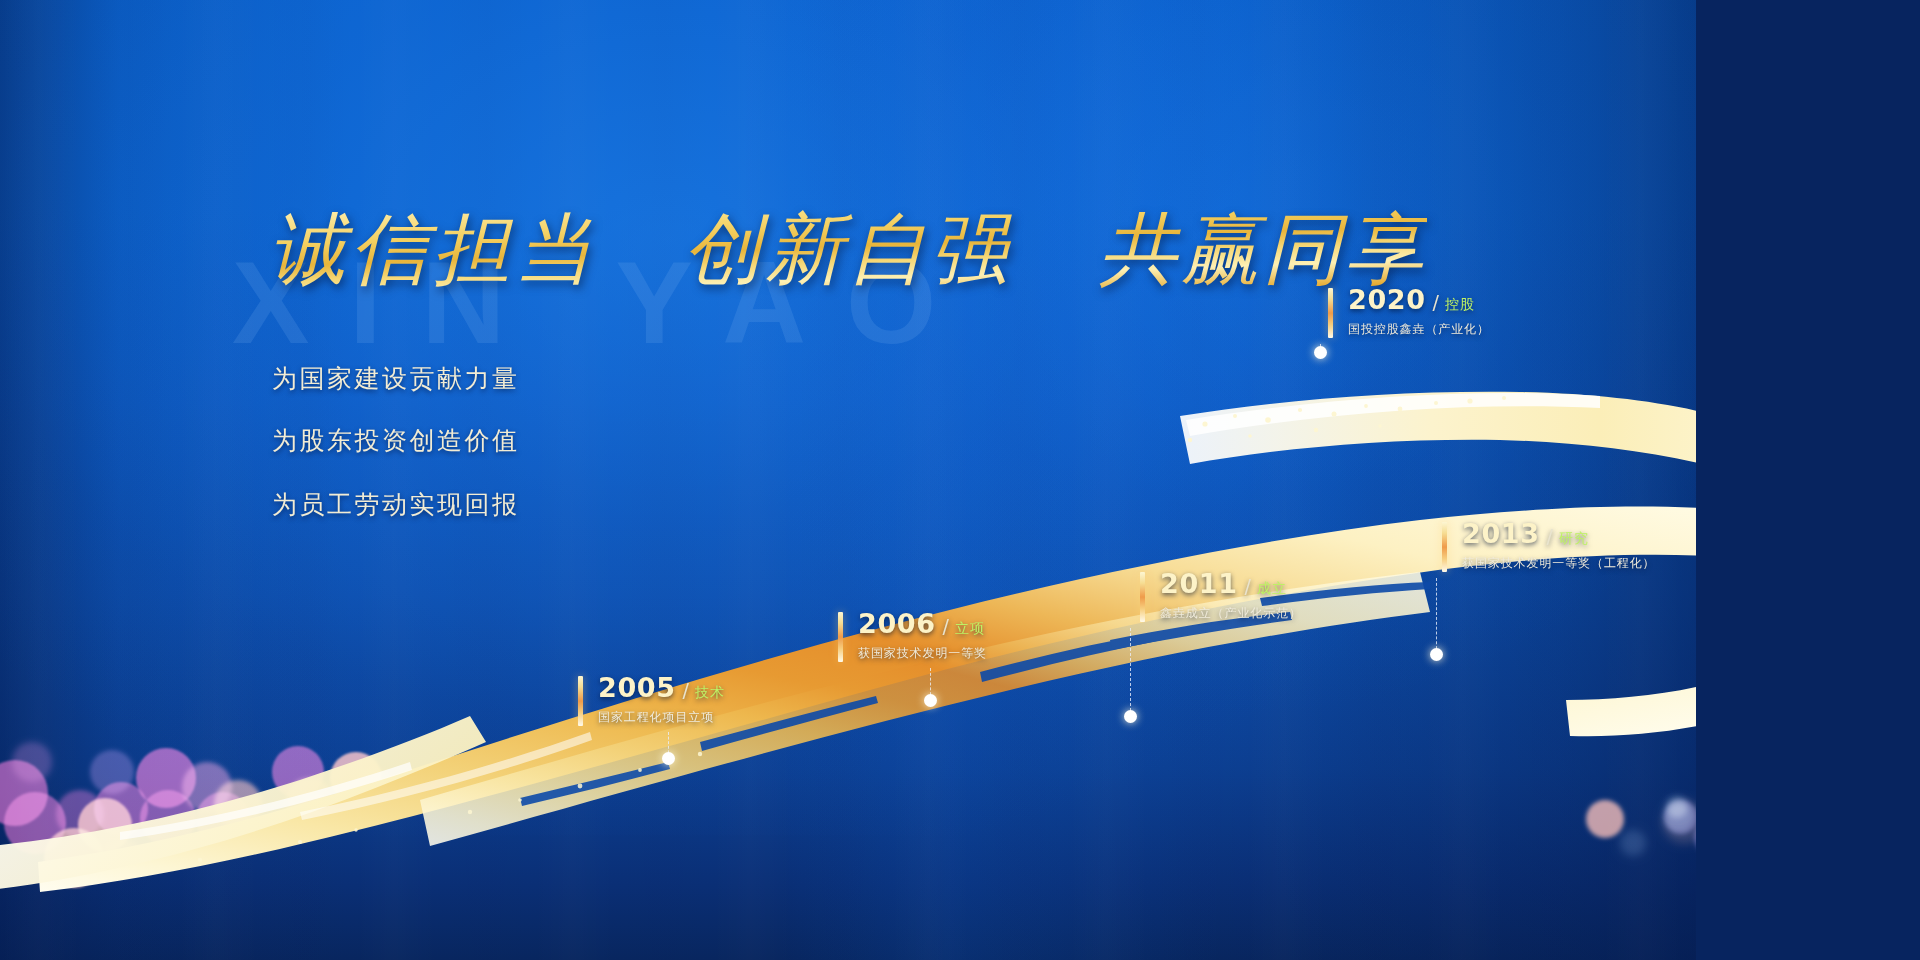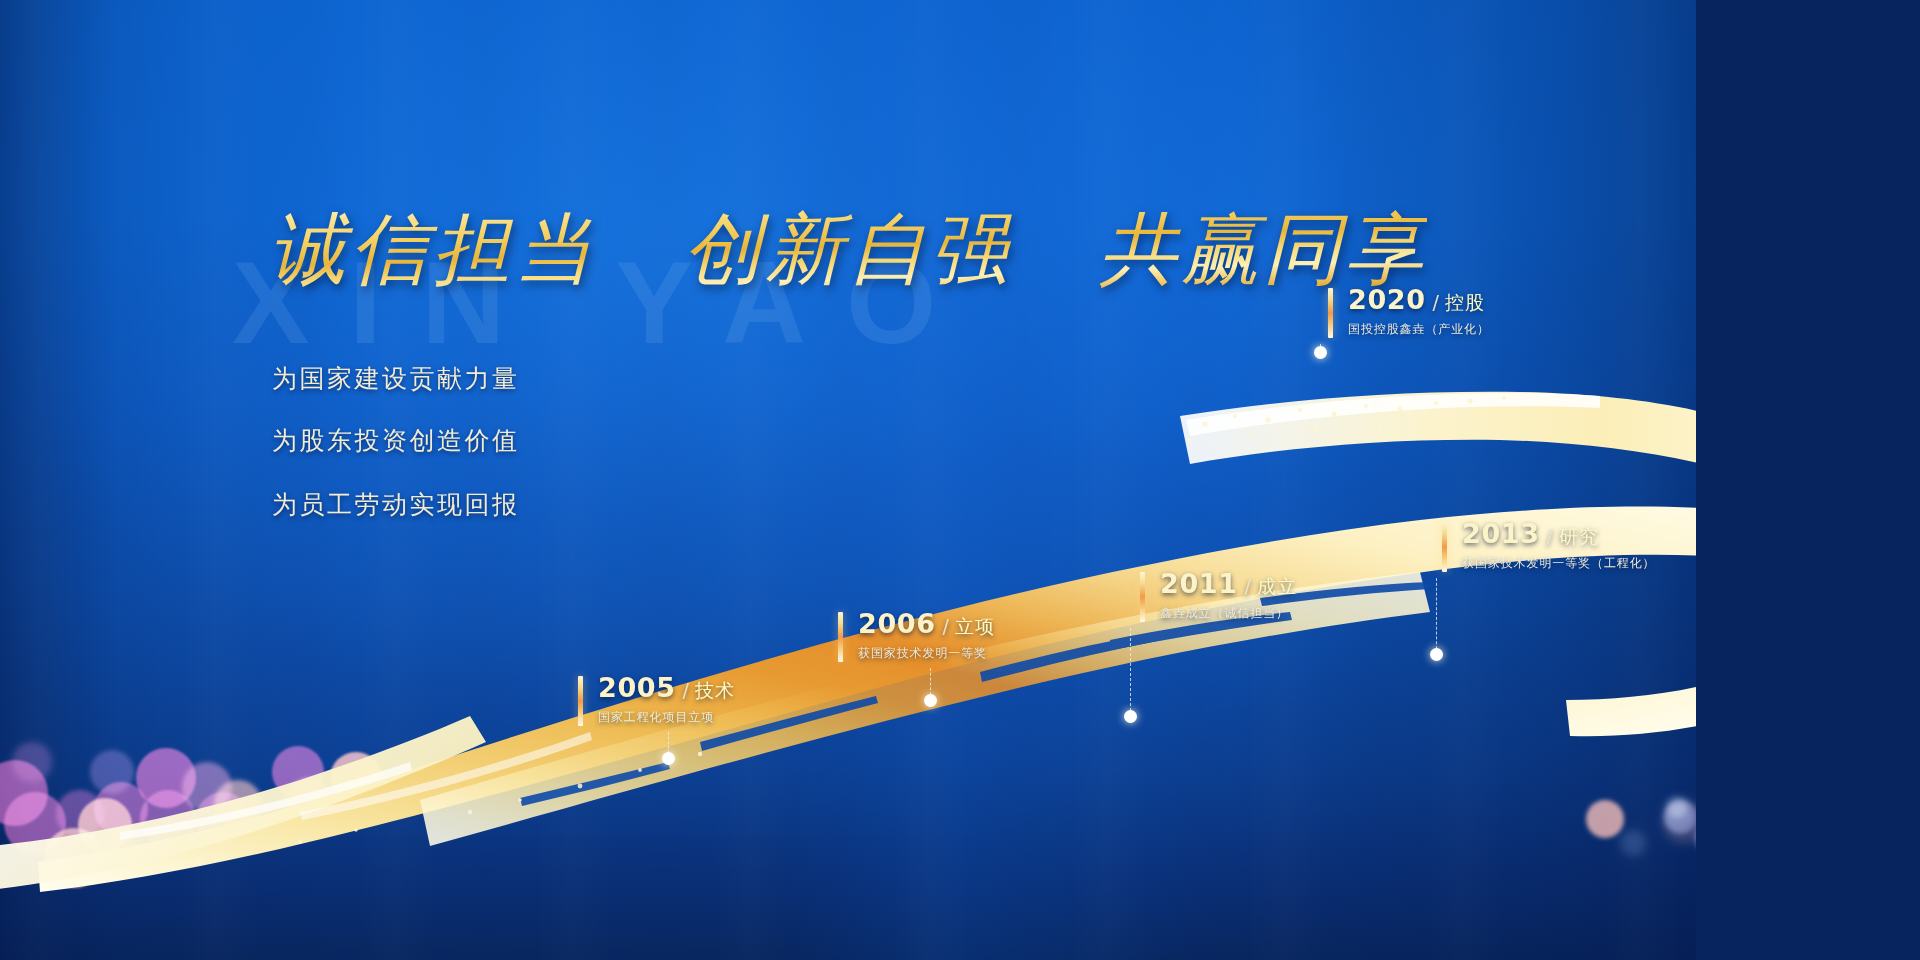--- a/index.html
+++ b/index.html
@@ -133,21 +133,21 @@
     color:#fdf3c8;letter-spacing:.6px;
     white-space:nowrap;
     text-shadow:0 2px 5px rgba(2,16,50,.62);
     font-family:"DejaVu Sans","Liberation Sans",sans-serif;
   }
   .marker .slash{
     font-weight:400;font-size:19px;color:#e9e4cf;
     margin-left:7px;letter-spacing:1px;
   }
   .marker .cat{
-    font-weight:400;font-size:19px;color:#fef9c3;
+    font-weight:400;font-size:14px;color:#bef264;
     letter-spacing:1px;margin-left:5px;
   }
   .marker .desc{
     position:absolute;left:20px;top:33px;
     font-size:12px;color:#f0ebdb;letter-spacing:.9px;
     white-space:nowrap;
     text-shadow:0 2px 5px rgba(2,16,50,.62);
     font-family:"DejaVu Sans","Liberation Sans",sans-serif;
   }
   .leader{
@@ -372,21 +372,21 @@
       <div class="marker" style="left: 838px; top: 612px;">
         <div class="bar"></div>
         <div class="yr">2006<span class="slash">/</span><span class="cat">立项</span></div>
         <div class="desc">获国家技术发明一等奖</div>
       </div>
       <div class="node" style="left: 930px; top: 700px;"></div>
       <div class="leader" style="left: 1130px; top: 628px; height: 88px;"></div>
       <div class="marker" style="left: 1140px; top: 572px;">
         <div class="bar"></div>
         <div class="yr">2011<span class="slash">/</span><span class="cat">成立</span></div>
-        <div class="desc">鑫垚成立（诚信担当）</div>
+        <div class="desc">鑫垚成立（产业化示范）</div>
       </div>
       <div class="node" style="left: 1130px; top: 716px;"></div>
       <div class="leader" style="left: 1436px; top: 578px; height: 76px;"></div>
       <div class="marker" style="left: 1442px; top: 522px;">
         <div class="bar"></div>
         <div class="yr">2013<span class="slash">/</span><span class="cat">研究</span></div>
         <div class="desc">获国家技术发明一等奖（工程化）</div>
       </div>
       <div class="node" style="left: 1436px; top: 654px;"></div>
       <div class="leader" style="left: 1320px; top: 344px; height: 8px;"></div>

